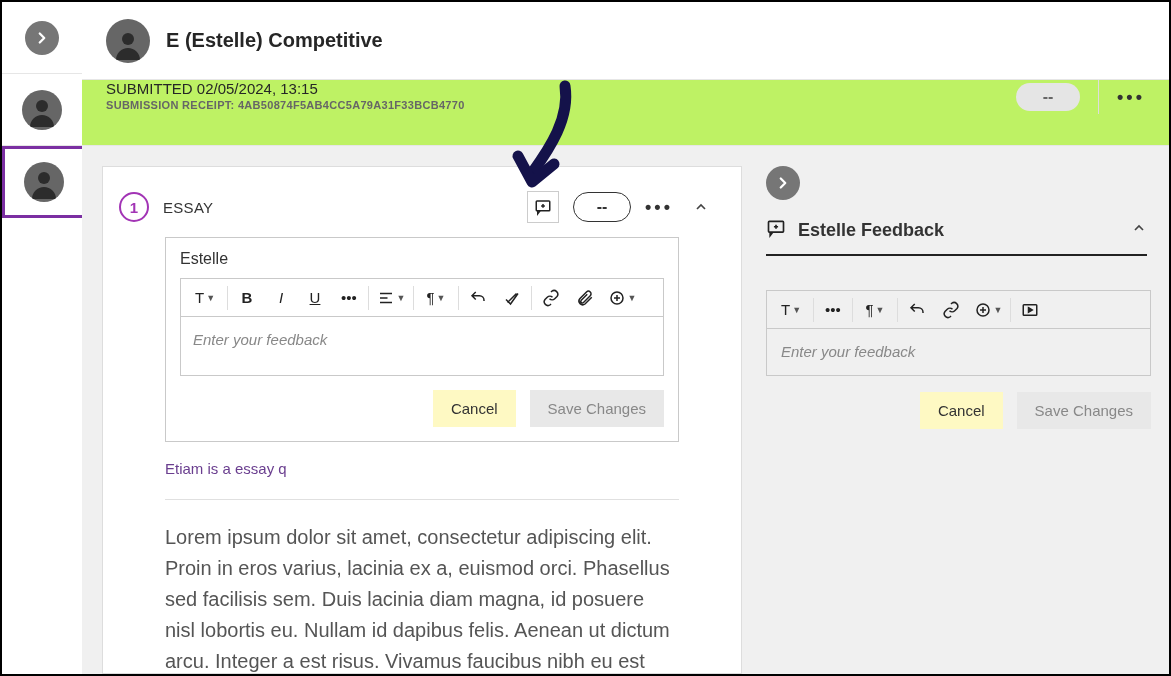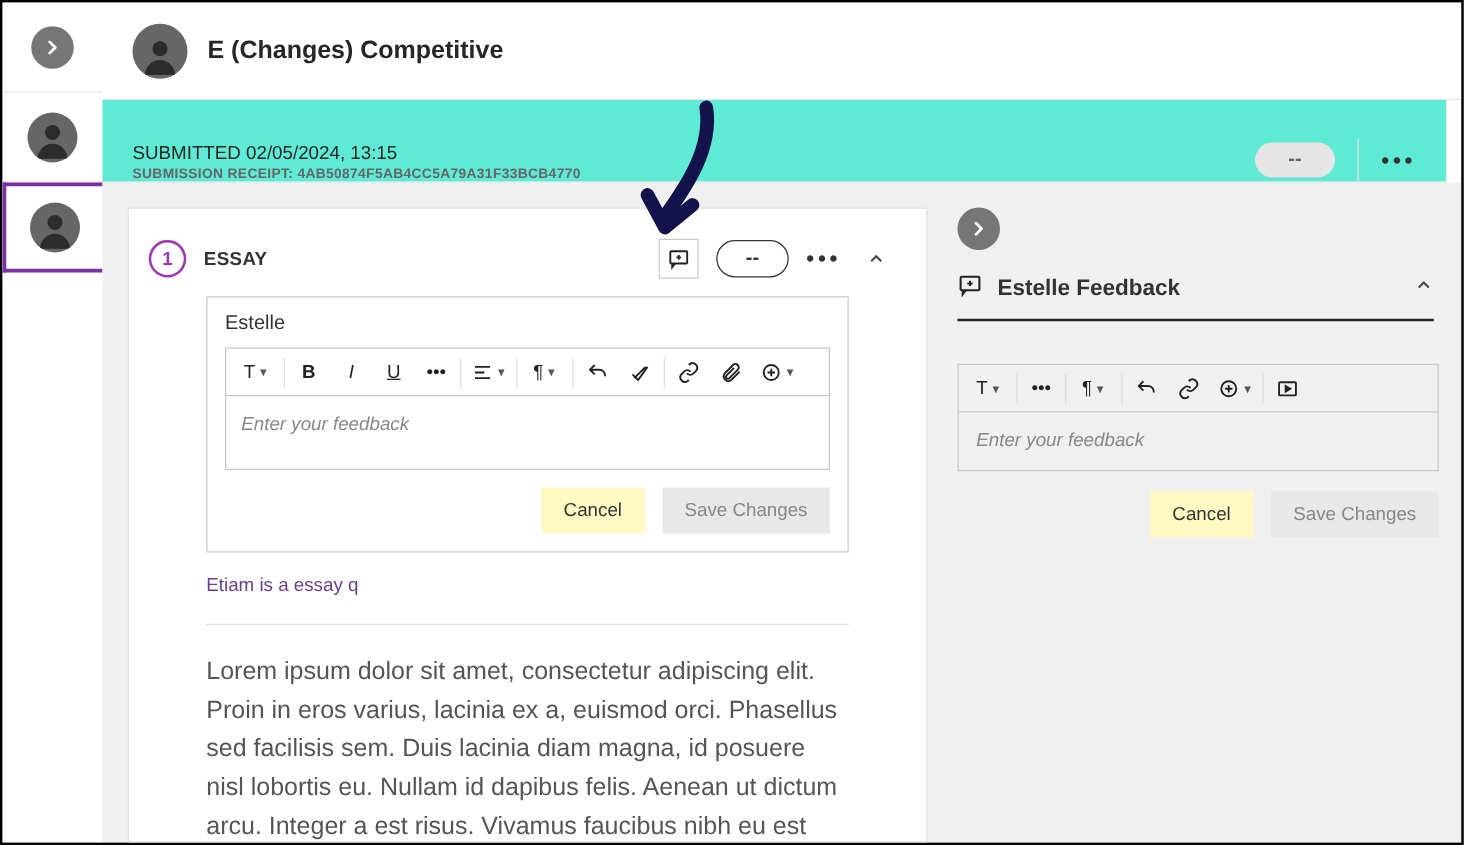--- a/index.html
+++ b/index.html
@@ -55,25 +55,25 @@
     display:flex;align-items:center;gap:16px;
     padding: 0 24px;
     background:#fff;
     border-bottom:1px solid #e6e6e6;
   }
   .hdr .avatar { width:44px;height:44px; }
   .student-name { font-size: 20px; font-weight:600; color:#262626; }
 
   
   .subhdr {
-    position:absolute; left:80px; right:12px; top:78px;
+    position:absolute; left:80px; right:0; top:78px;
     height:66px;
-    background:#5eead4;
+    background:#bef264;
     border-bottom:1px solid #e6e6e6;
-    display:flex;align-items:flex-end;justify-content:space-between;
+    display:flex;align-items:flex-start;justify-content:space-between;
     padding: 0 24px;
   }
   .sub-left { display:flex;flex-direction:column;gap:2px; }
   .submitted { font-size:15px; color:#262626; }
   .receipt-label { font-size:11px; font-weight:700; color:#666; letter-spacing:.3px; }
   .sub-right { display:flex;align-items:center;gap:18px; }
   .pill-grey {
     width:64px;height:28px;border-radius:16px;background:#e5e5e5;
     display:flex;align-items:center;justify-content:center;font-weight:600;color:#666;
     cursor:pointer;
@@ -103,21 +103,21 @@
   
   .qhead {
     display:flex;align-items:center;gap:14px;
     padding: 24px 26px 14px 16px;
   }
   .qnum {
     width:30px;height:30px;border:2px solid #a234b5;border-radius:50%;
     display:flex;align-items:center;justify-content:center;
     font-weight:700;color:#a234b5;font-size:15px;
   }
-  .qtype { font-weight:700;font-size:15px;color:#333;letter-spacing:.3px; }
+  .qtype { font-weight:400;font-size:15px;color:#333;letter-spacing:.3px; }
   .qspacer { flex:1; }
   .icon-btn {
     width:32px;height:32px;border:1px solid #ccc;background:#fff;
     display:flex;align-items:center;justify-content:center;cursor:pointer;
   }
   .icon-btn svg { width:18px;height:18px;fill:none;stroke:#222;stroke-width:2; }
   .pill-outline {
     width:58px;height:30px;border:1px solid #333;border-radius:16px;
     display:flex;align-items:center;justify-content:center;font-weight:600;color:#333;
     cursor:pointer;
@@ -217,21 +217,21 @@
   </div>
 </div>
 
 <div class="hdr">
   <div class="avatar">
     <svg viewBox="0 0 24 24">
         <circle cx="12" cy="8" r="4"></circle>
         <path d="M4 22c0-4.4 3.6-8 8-8s8 3.6 8 8z"></path>
       </svg>
   </div>
-  <div class="student-name">E (Changes) Competitive</div>
+  <div class="student-name">E (Estelle) Competitive</div>
 </div>
 
 <div class="subhdr">
   <div class="sub-left">
     <div class="submitted">SUBMITTED 02/05/2024, 13:15</div>
     <div class="receipt-label">SUBMISSION RECEIPT: 4AB50874F5AB4CC5A79A31F33BCB4770</div>
   </div>
   <div class="sub-right">
     <div class="pill-grey">--</div>
     <div style="width:1px;height:34px;background:#ddd;"></div>

